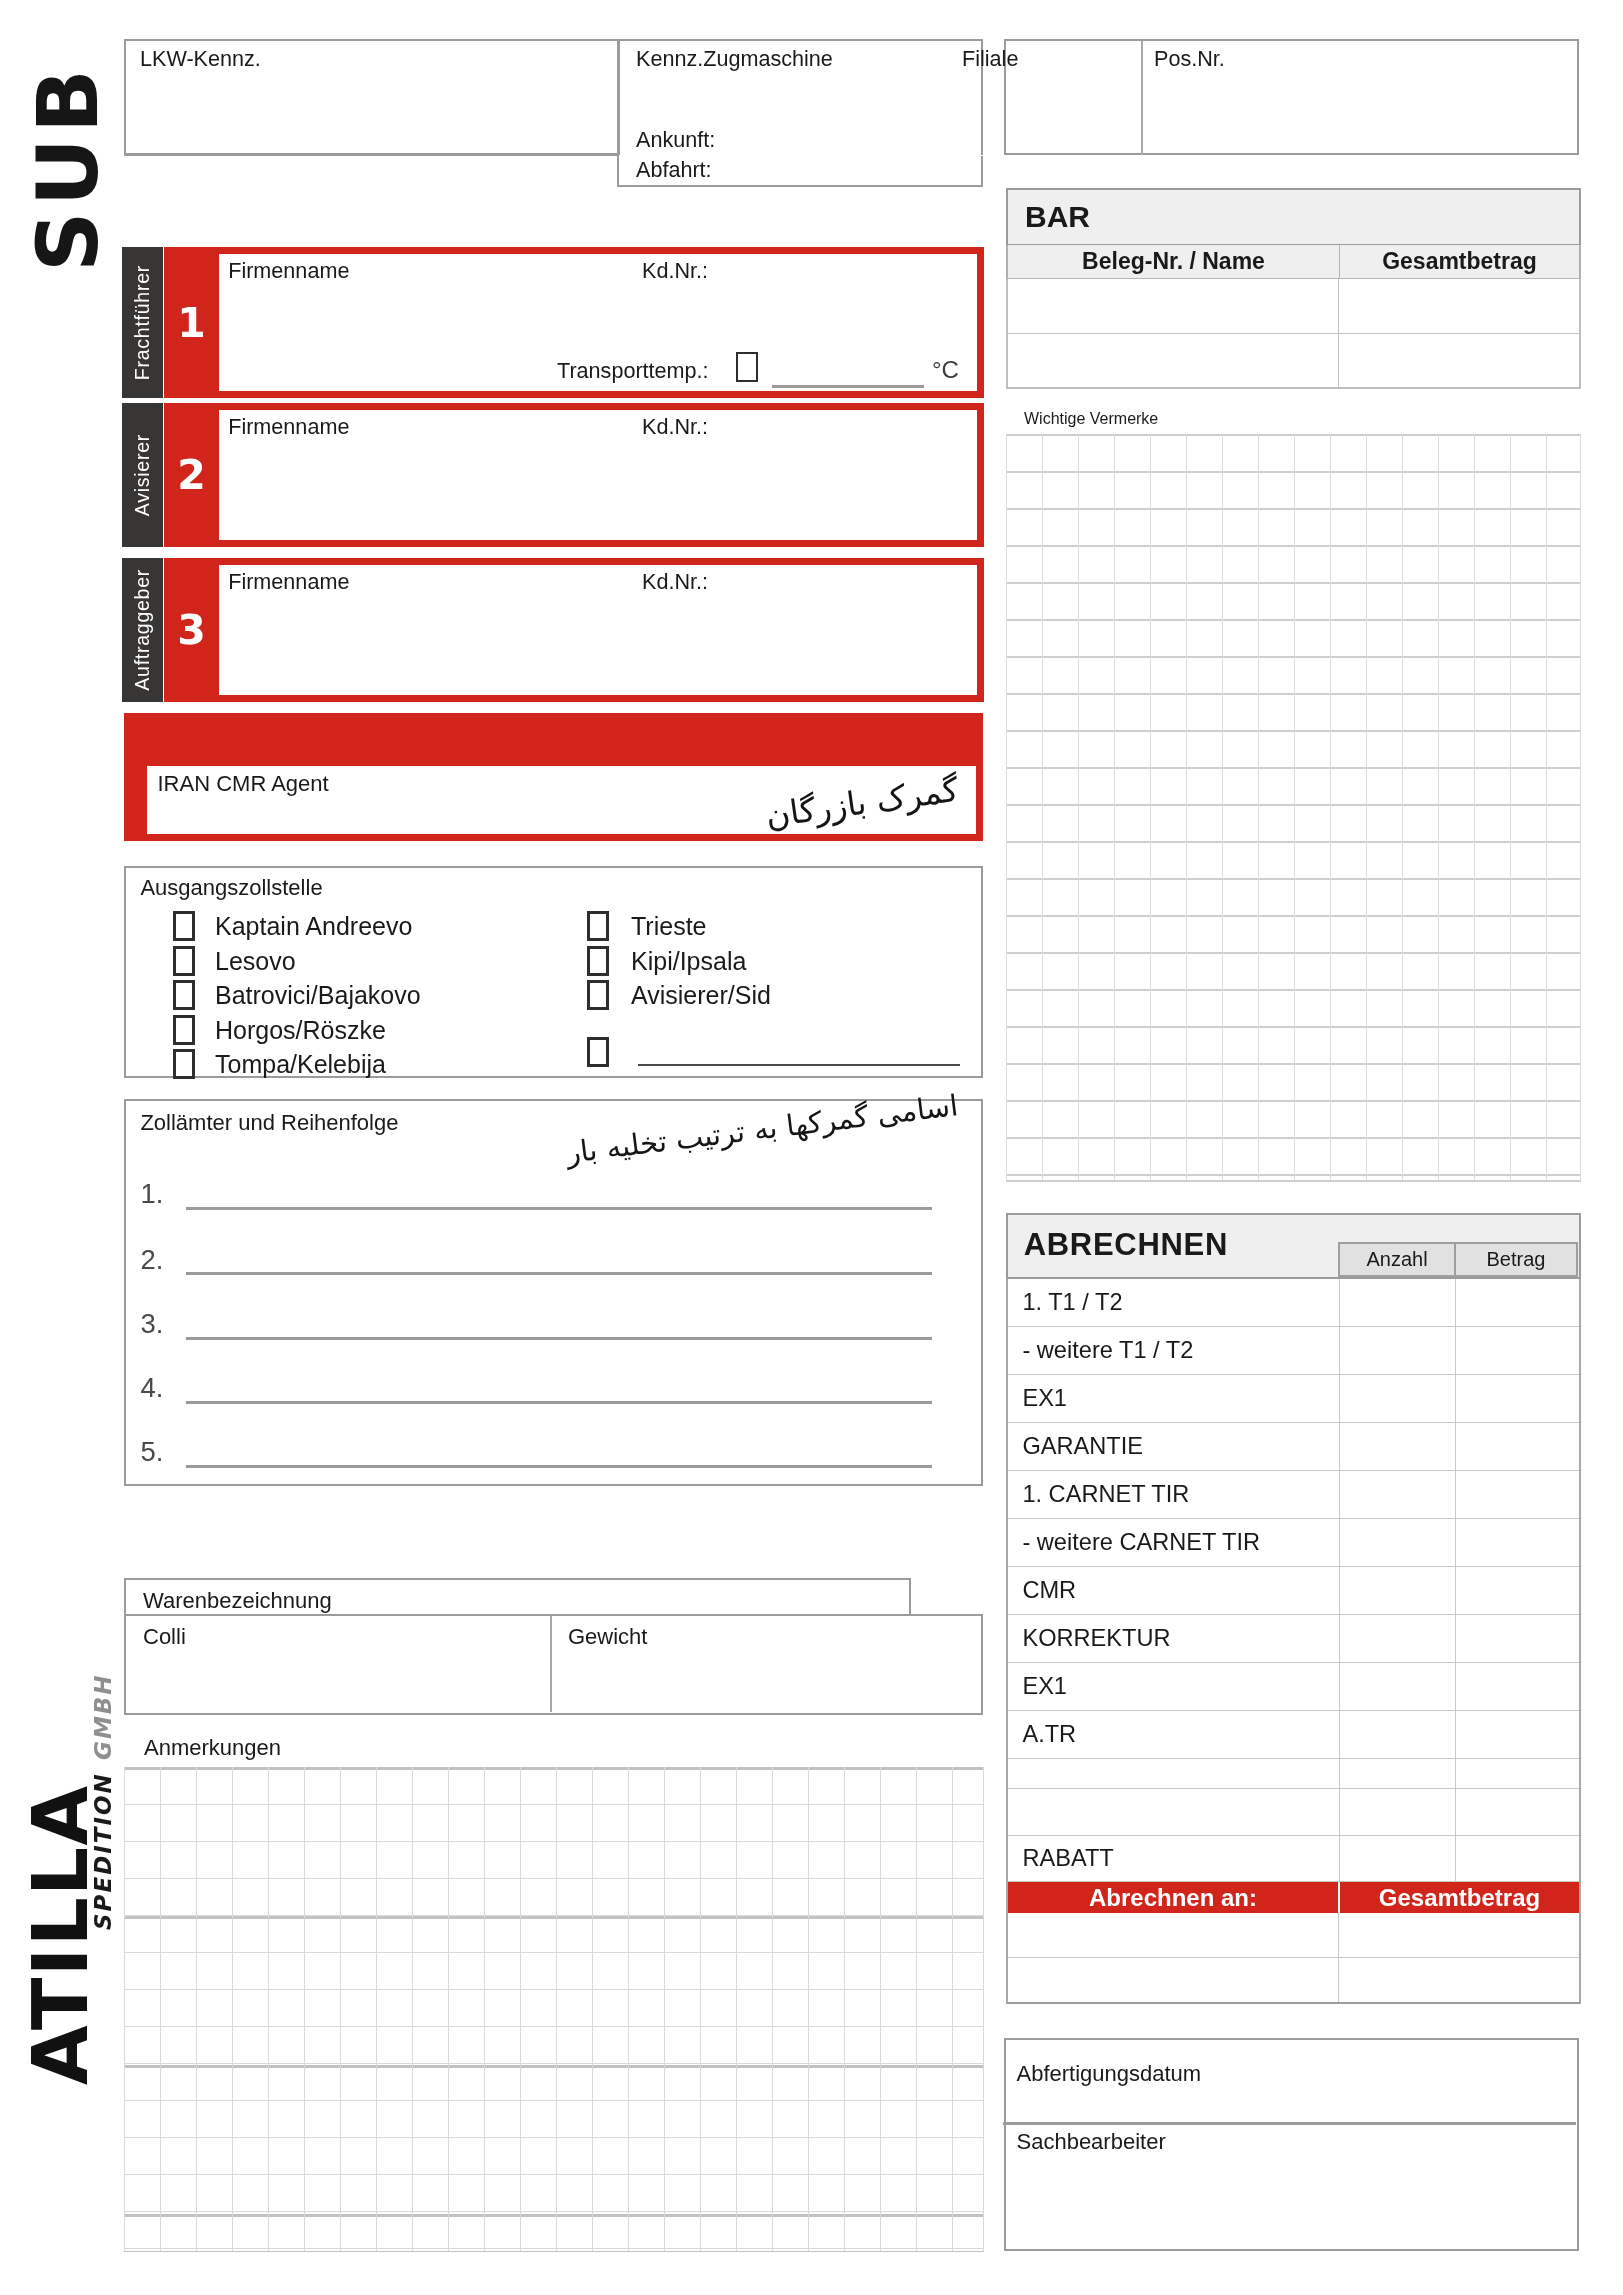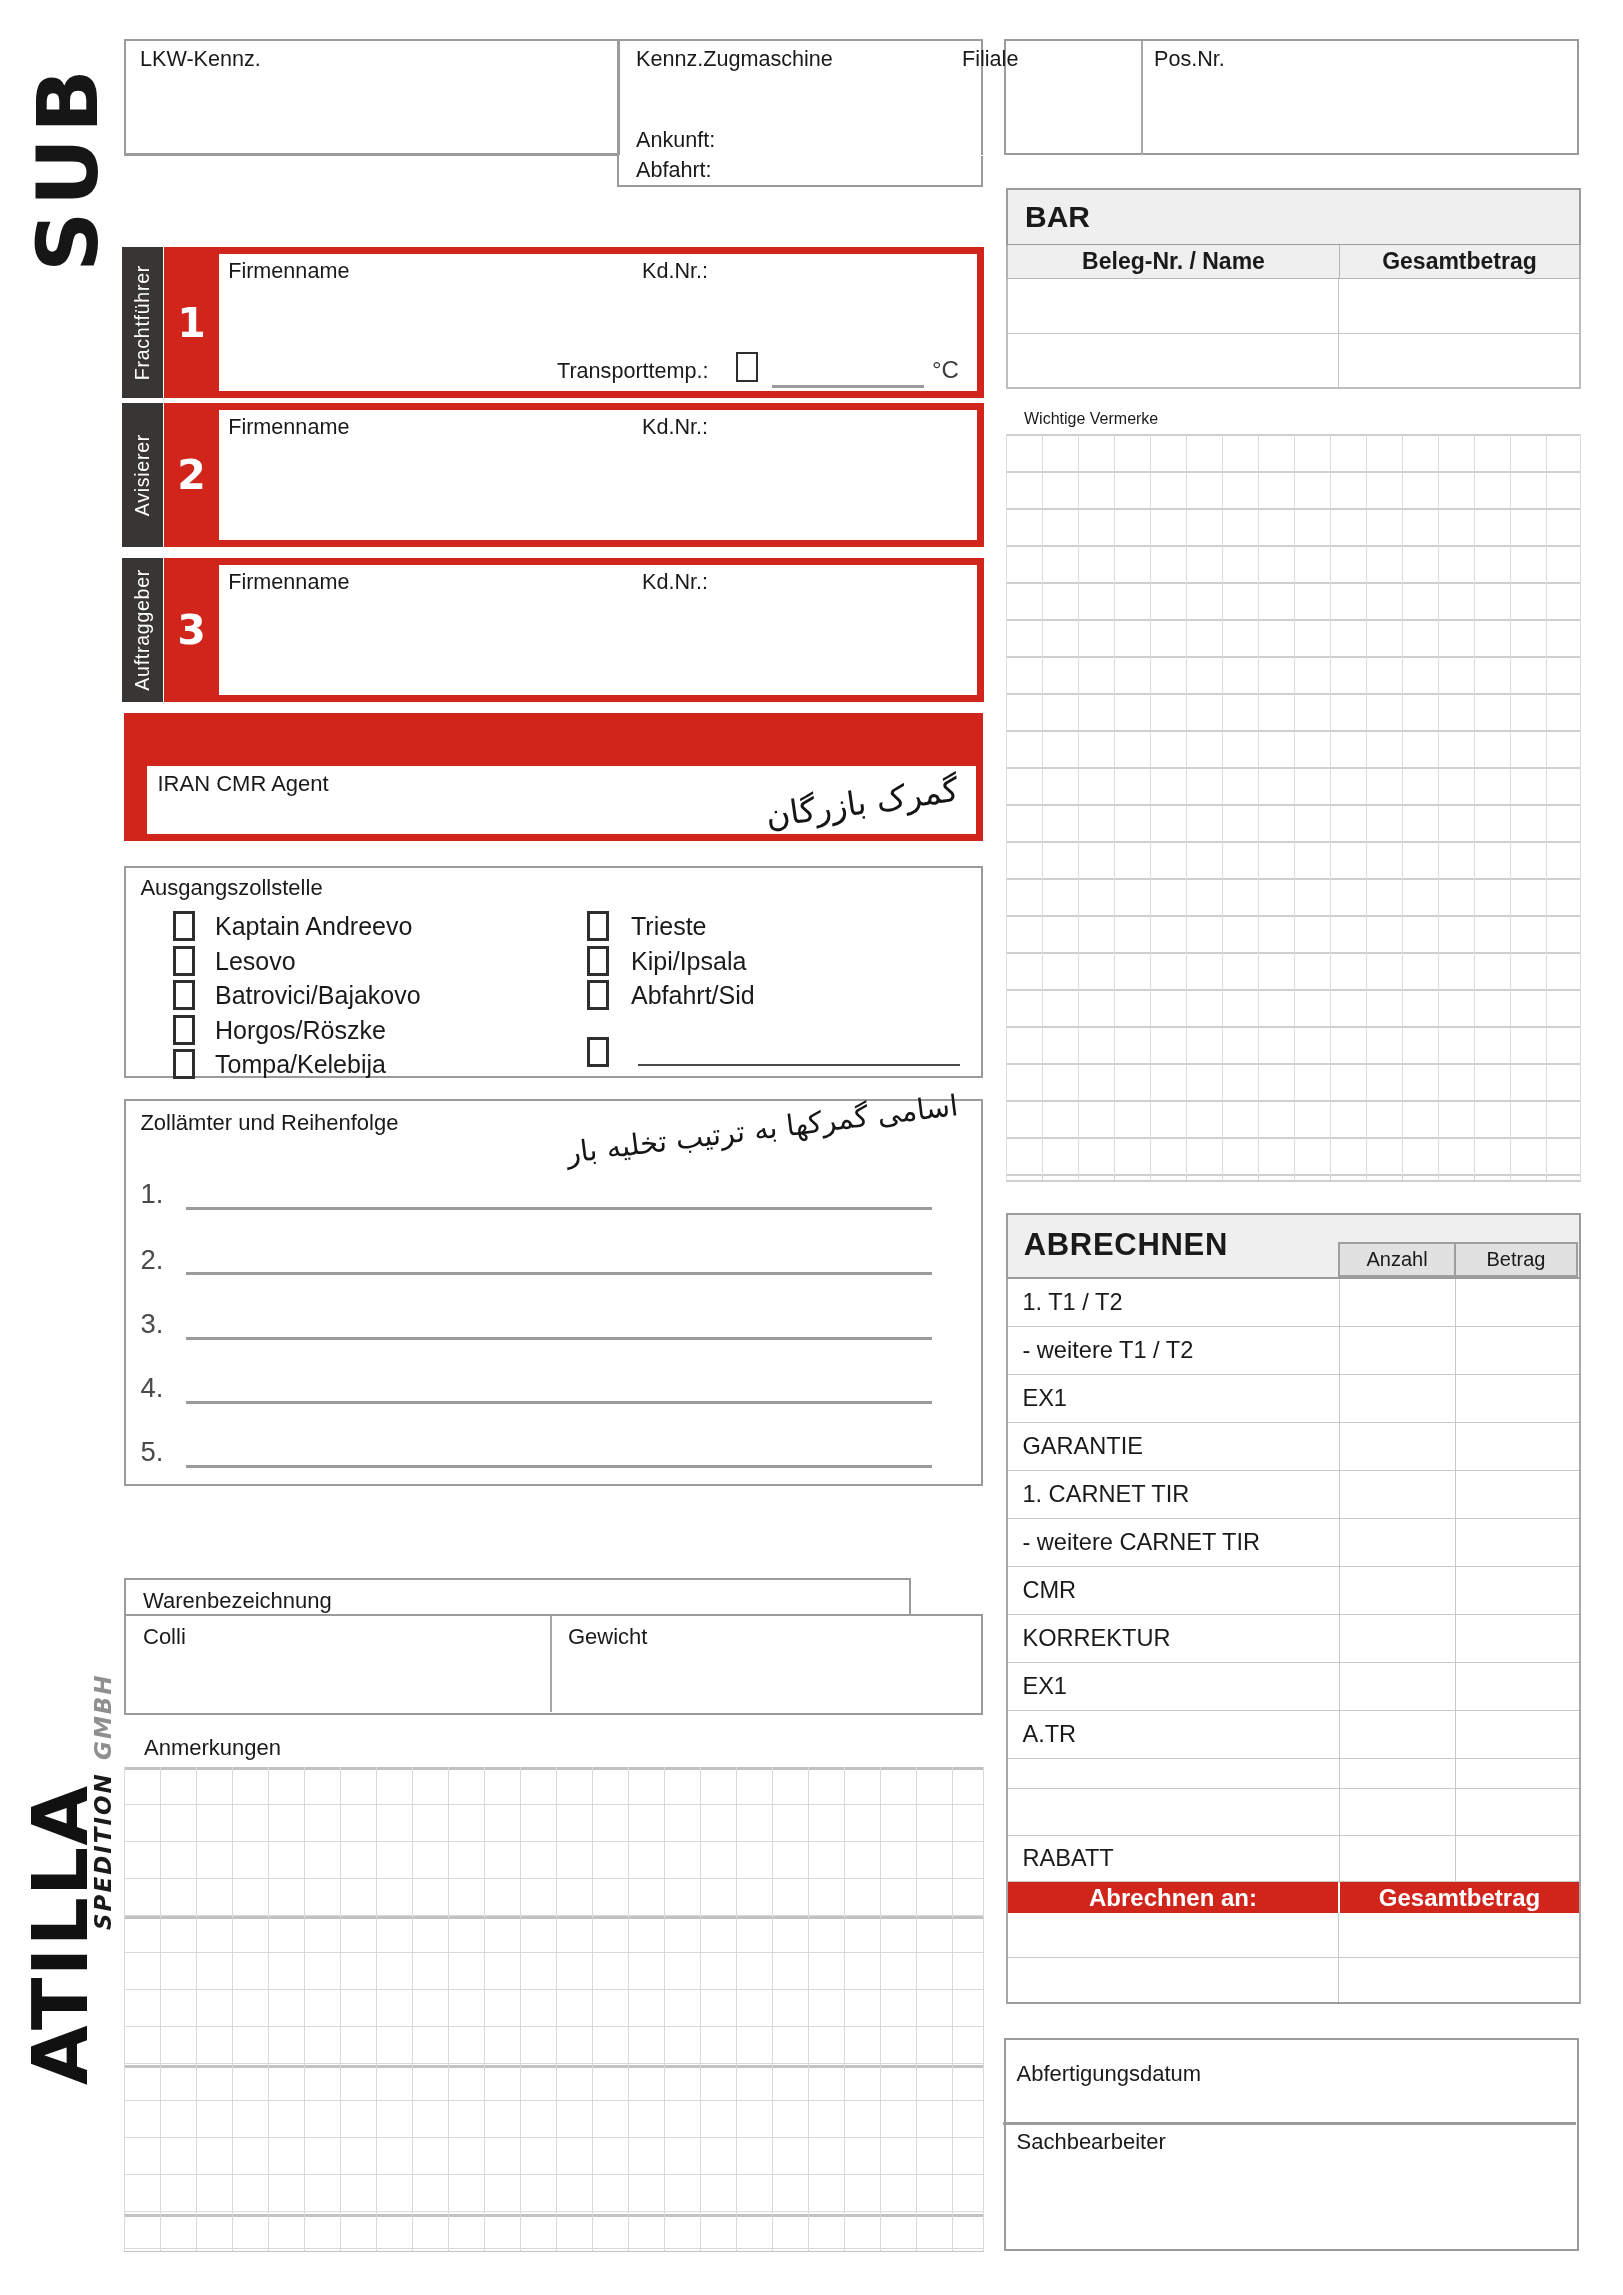--- a/index.html
+++ b/index.html
@@ -169,21 +169,21 @@
     <div class="cbl" style="left:89px;top:112px;">Batrovici/Bajakovo</div>
     <div class="cb" style="left:47px;top:147px;"></div>
     <div class="cbl" style="left:89px;top:147px;">Horgos/Röszke</div>
     <div class="cb" style="left:47px;top:181px;"></div>
     <div class="cbl" style="left:89px;top:181px;">Tompa/Kelebija</div>
     <div class="cb" style="left:461px;top:43px;"></div>
     <div class="cbl" style="left:505px;top:43px;">Trieste</div>
     <div class="cb" style="left:461px;top:78px;"></div>
     <div class="cbl" style="left:505px;top:78px;">Kipi/Ipsala</div>
     <div class="cb" style="left:461px;top:112px;"></div>
-    <div class="cbl" style="left:505px;top:112px;">Abfahrt/Sid</div>
+    <div class="cbl" style="left:505px;top:112px;">Avisierer/Sid</div>
     <div class="cb" style="left:461px;top:169px;"></div>
     <div class="uline" style="left:512px;top:196px;width:322px;background:#4a4a4a;height:2px;"></div>
   </div>
 
   <div class="box" style="left:124px;top:1099px;width:859px;height:387px;">
     <div class="abs lbl" style="left:14.4px;top:9.2px;font-size:22px;">Zollämter und Reihenfolge</div>
     <div class="persian" style="right:22px;top:10.5px;font-size:29px;transform:rotate(-7deg);">اسامی گمرکها به ترتیب تخلیه بار</div>
     <div class="znum" style="left:14.4px;top:77px;">1.</div>
     <div class="uline" style="left:60px;top:106px;width:746px;"></div>
     <div class="znum" style="left:14.4px;top:143px;">2.</div>

